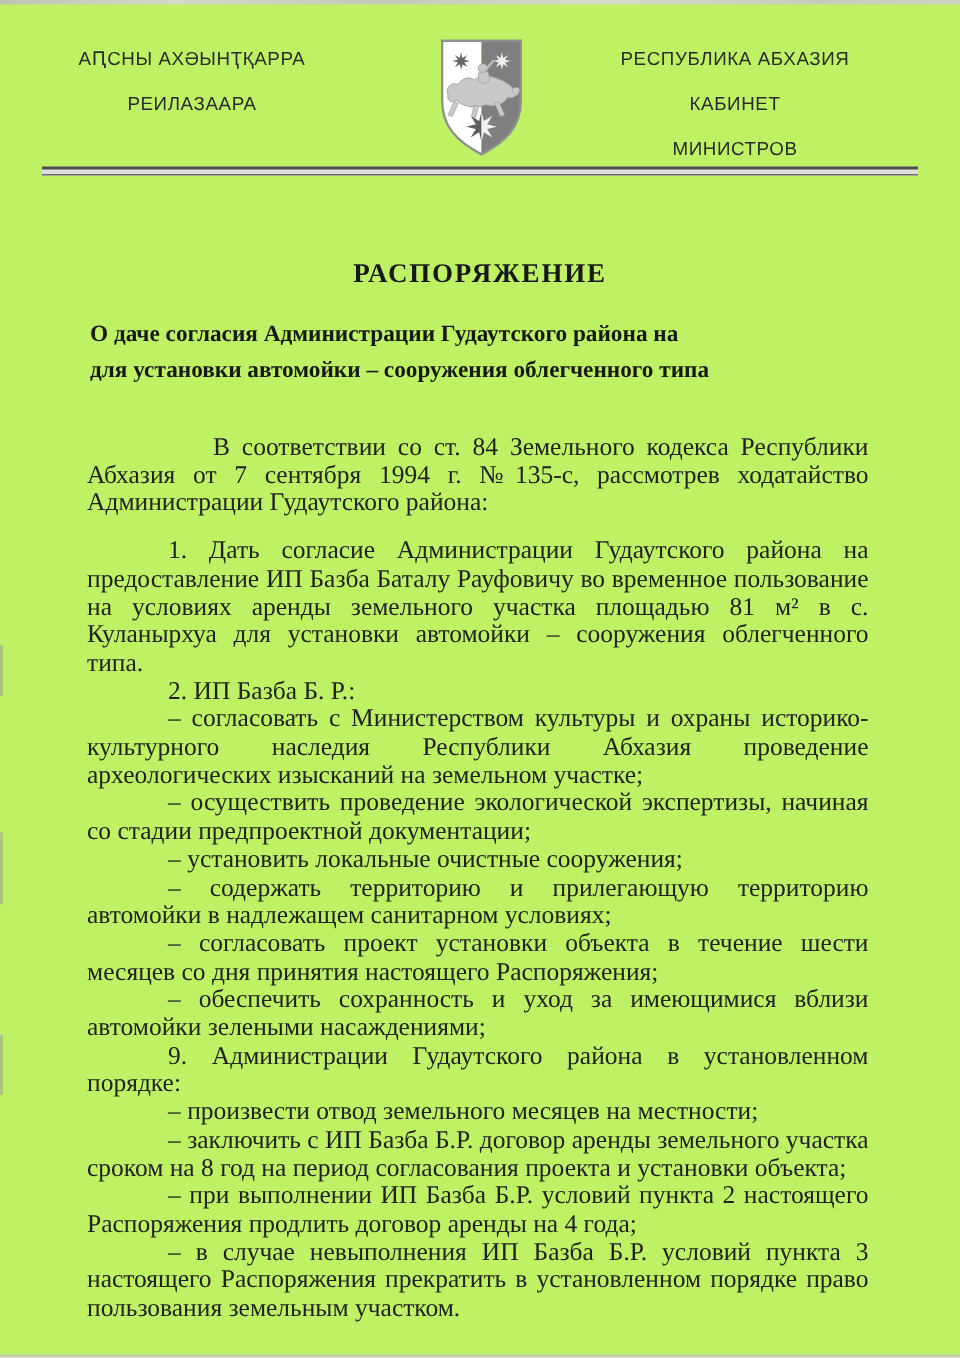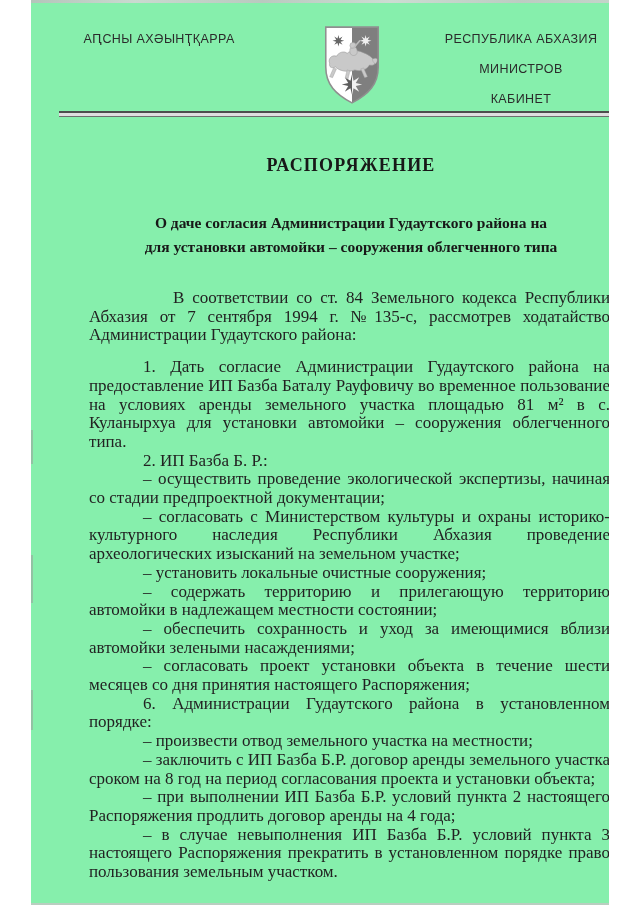--- a/index.html
+++ b/index.html
@@ -1,18 +1,18 @@
 <!DOCTYPE html>
 <html><head>
 <meta charset="utf-8">
 <style>
   html,body { margin:0; padding:0; background:#ffffff; }
   .page {
-    position:relative; width:578px; height:905px; margin:0 auto;
-    background:#86efac; overflow:hidden;
+    position:relative; width:640px; height:905px; margin:0 auto;
+    background:#bef264; overflow:hidden;
     font-family:"Liberation Serif","DejaVu Serif",serif; color:#1e1e1e;
   }
   .scan-edge-top {
     position:absolute; top:0; left:0; right:0; height:3px;
     background:linear-gradient(90deg,#bdbdbd 0%,#d6d6d6 18%,#c3c3c3 40%,#d9d9d9 62%,#c6c6c6 85%,#cfcfcf 100%);
     opacity:.85;
   }
   .scan-edge-bottom {
     position:absolute; bottom:0; left:0; right:0; height:2px;
     background:#c6c6c6; opacity:.8;
@@ -32,25 +32,25 @@
   .header-right { left:384px; }
   .emblem-wrap { position:absolute; left:287px; top:23px; width:68px; height:86px; }
 
   .rule {
     position:absolute; top:111px; left:28px; width:584px; height:3px;
     border-top:2px solid #4d4d4d; border-bottom:1px solid #6e6e6e;
     background:#dedede;
   }
 
   .doc-heading {
-    position:absolute; top:155px; left:0; width:640px; text-align:center;
+    position:absolute; top:172px; left:0; width:640px; text-align:center;
     font-weight:bold; font-size:18px; letter-spacing:1.2px; color:#181818;
   }
   .doc-title {
-    position:absolute; top:211px; left:60px; width:520px; text-align:center;
+    position:absolute; top:211px; left:60px; width:520px; 
     font-weight:bold; font-size:15.5px; line-height:23.5px; color:#181818;
   }
   .doc-body {
     position:absolute; top:289px; left:58px; width:521px;
     font-size:17px; line-height:18.7px; text-align:justify;
     color:#222222;
   }
   .para { margin:0; text-indent:54px; }
   .para.indent-lg { text-indent:84px; }
   .para.gap-after { margin-bottom:13px; }
@@ -60,20 +60,21 @@
 
 <div class="page">
 
   <div class="scan-edge-top"></div>
   <div class="scan-mark m1"></div>
   <div class="scan-mark m2"></div>
   <div class="scan-mark m3"></div>
 
   <div class="header-col header-left">
     <div class="hline">АԤСНЫ АХӘЫНҬҚАРРА</div>
+    <div class="hline">РЕИЛАЗААРА</div>
   </div>
 
   <div class="emblem-wrap">
     <svg viewBox="0 0 70 86" width="68" height="86">
       <defs>
         <polygon id="star8" points="10,0 3.7,1.53 7.07,7.07 1.53,3.7 0,10 -1.53,3.7 -7.07,7.07 -3.7,1.53 -10,0 -3.7,-1.53 -7.07,-7.07 -1.53,-3.7 0,-10 1.53,-3.7 7.07,-7.07 3.7,-1.53"></polygon>
         <clipPath id="shieldClip">
           <path d="M8,3 L62,3 L62,44 C62,62 52,72 35,81 C18,72 8,62 8,44 Z"></path>
         </clipPath>
         <clipPath id="leftHalf">
@@ -104,44 +105,44 @@
           <path d="M33,25 C32,30 34,33 38,32 C41,31 41,27 39,24 Z" fill="#c9c9c9" stroke="#999999" stroke-width="0.5"></path>
           <path d="M37,24 L43,17" stroke="#bdbdbd" stroke-width="1.6" stroke-linecap="round" fill="none"></path>
         </g>
       </g>
       <path d="M8,3 L62,3 L62,44 C62,62 52,72 35,81 C18,72 8,62 8,44 Z" fill="none" stroke="#8f8f8f" stroke-width="1.6"></path>
     </svg>
   </div>
 
   <div class="header-col header-right">
     <div class="hline">РЕСПУБЛИКА АБХАЗИЯ</div>
+    <div class="hline">КАБИНЕТ</div>
     <div class="hline">МИНИСТРОВ</div>
-    <div class="hline">КАБИНЕТ</div>
   </div>
 
   <div class="rule"></div>
 
   <div class="doc-heading">РАСПОРЯЖЕНИЕ</div>
 
   <div class="doc-title">
     <div>О даче согласия Администрации Гудаутского района на</div>
     <div>для установки автомойки – сооружения облегченного типа</div>
   </div>
 
   <div class="doc-body">
       <p class="para indent-lg gap-after">В соответствии со ст. 84 Земельного кодекса Республики Абхазия от 7 сентября 1994 г. №135-с, рассмотрев ходатайство Администрации Гудаутского района:</p>
       <p class="para">1. Дать согласие Администрации Гудаутского района на предоставление ИП Базба Баталу Рауфовичу во временное пользование на условиях аренды земельного участка площадью 81 м² в с. Куланырхуа для установки автомойки – сооружения облегченного типа.</p>
       <p class="para">2. ИП Базба Б. Р.:</p>
+      <p class="para">– согласовать с Министерством культуры и охраны историко-культурного наследия Республики Абхазия проведение археологических изысканий на земельном участке;</p>
       <p class="para">– осуществить проведение экологической экспертизы, начиная со стадии предпроектной документации;</p>
-      <p class="para">– согласовать с Министерством культуры и охраны историко-культурного наследия Республики Абхазия проведение археологических изысканий на земельном участке;</p>
       <p class="para">– установить локальные очистные сооружения;</p>
-      <p class="para">– содержать территорию и прилегающую территорию автомойки в надлежащем местности состоянии;</p>
+      <p class="para">– содержать территорию и прилегающую территорию автомойки в надлежащем санитарном условиях;</p>
+      <p class="para">– согласовать проект установки объекта в течение шести месяцев со дня принятия настоящего Распоряжения;</p>
       <p class="para">– обеспечить сохранность и уход за имеющимися вблизи автомойки зелеными насаждениями;</p>
-      <p class="para">– согласовать проект установки объекта в течение шести месяцев со дня принятия настоящего Распоряжения;</p>
-      <p class="para">6. Администрации Гудаутского района в установленном порядке:</p>
-      <p class="para">– произвести отвод земельного участка на местности;</p>
+      <p class="para">9. Администрации Гудаутского района в установленном порядке:</p>
+      <p class="para">– произвести отвод земельного месяцев на местности;</p>
       <p class="para">– заключить с ИП Базба Б.Р. договор аренды земельного участка сроком на 8 год на период согласования проекта и установки объекта;</p>
       <p class="para">– при выполнении ИП Базба Б.Р. условий пункта 2 настоящего Распоряжения продлить договор аренды на 4 года;</p>
       <p class="para">– в случае невыполнения ИП Базба Б.Р. условий пункта 3 настоящего Распоряжения прекратить в установленном порядке право пользования земельным участком.</p>
     </div>
 
   <div class="scan-edge-bottom"></div>
 </div>
 
 </body></html>

